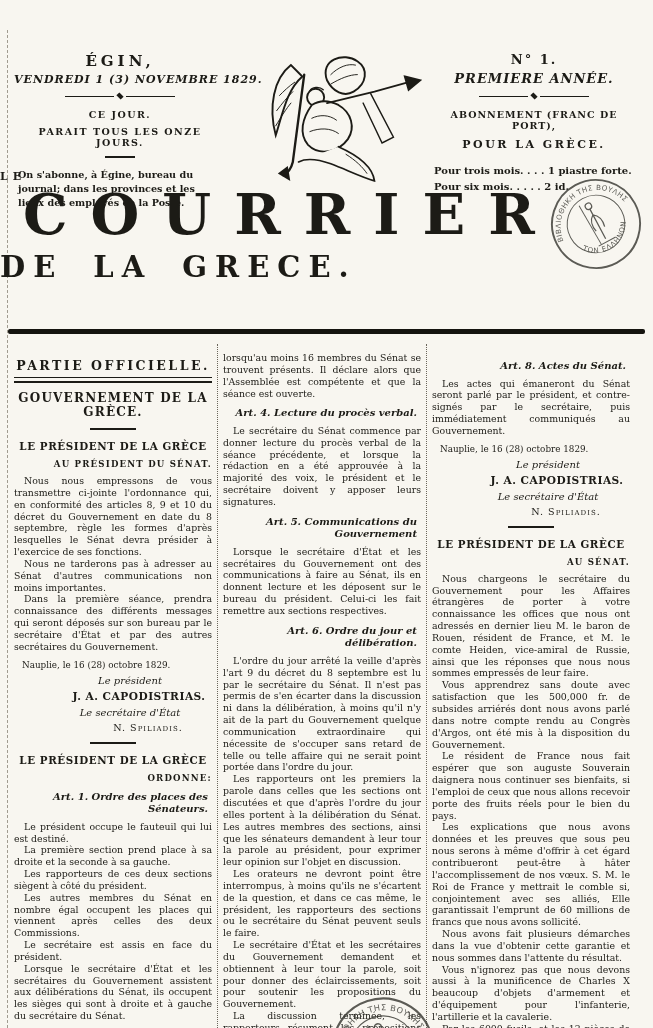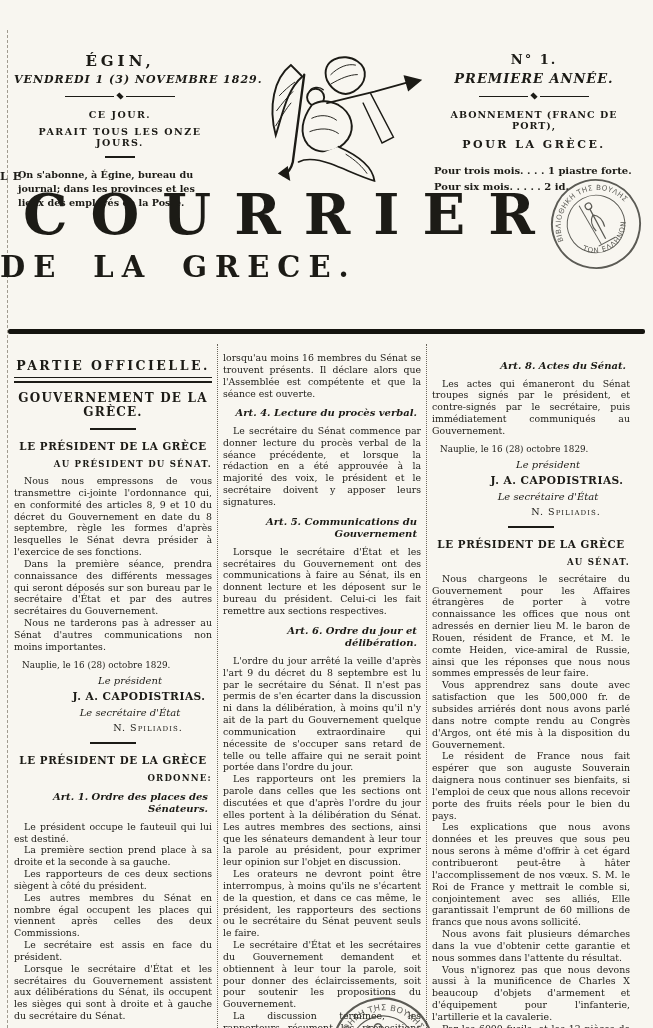--- a/index.html
+++ b/index.html
@@ -162,22 +162,22 @@
 
   <main class="columns">
     <section class="col">
         <div class="b-partie">PARTIE OFFICIELLE.</div>
         <div class="b-rule2"></div>
         <div class="b-h1">GOUVERNEMENT DE LA GRÈCE.</div>
         <div class="b-rshort"></div>
         <div class="b-h2">LE PRÉSIDENT DE LA GRÈCE</div>
         <div class="b-h3">AU PRÉSIDENT DU SÉNAT.</div>
         <p class="b-p">Nous nous empressons de vous transmettre ci-jointe l'ordonnance qui, en conformité des articles 8, 9 et 10 du décret du Gouvernement en date du 8 septembre, règle les formes d'après lesquelles le Sénat devra présider à l'exercice de ses fonctions.</p>
+        <p class="b-p">Nous ne tarderons pas à adresser au Sénat d'autres communications non moins importantes.</p>
         <p class="b-p">Dans la première séance, prendra connaissance des différents messages qui seront déposés sur son bureau par le secrétaire d'État et par des autres secrétaires du Gouvernement.</p>
-        <p class="b-p">Nous ne tarderons pas à adresser au Sénat d'autres communications non moins importantes.</p>
         <p class="b-date">Nauplie, le 16 (28) octobre 1829.</p>
         <p class="b-sigr">Le président</p>
         <p class="b-sign">J. A. CAPODISTRIAS.</p>
         <p class="b-sigr">Le secrétaire d'État</p>
         <p class="b-sign2">N. Spiliadis.</p>
         <div class="b-rshort"></div>
         <div class="b-h2">LE PRÉSIDENT DE LA GRÈCE</div>
         <div class="b-h3">ORDONNE:</div>
         <div class="b-art">Art. 1. Ordre des places des Sénateurs.</div>
         <p class="b-p">Le président occupe le fauteuil qui lui est destiné.</p>
@@ -197,21 +197,21 @@
         <div class="b-art">Art. 6. Ordre du jour et délibération.</div>
         <p class="b-p">L'ordre du jour arrêté la veille d'après l'art 9 du décret du 8 septembre est lu par le secrétaire du Sénat. Il n'est pas permis de s'en écarter dans la discussion ni dans la délibération, à moins qu'il n'y ait de la part du Gouvernement quelque communication extraordinaire qui nécessite de s'occuper sans retard de telle ou telle affaire qui ne serait point portée dans l'ordre du jour.</p>
         <p class="b-p">Les rapporteurs ont les premiers la parole dans celles que les sections ont discutées et que d'après l'ordre du jour elles portent à la délibération du Sénat. Les autres membres des sections, ainsi que les sénateurs demandent à leur tour la parole au président, pour exprimer leur opinion sur l'objet en discussion.</p>
         <p class="b-p">Les orateurs ne devront point être interrompus, à moins qu'ils ne s'écartent de la question, et dans ce cas même, le président, les rapporteurs des sections ou le secrétaire du Sénat peuvent seuls le faire.</p>
         <p class="b-p">Le secrétaire d'État et les secrétaires du Gouvernement demandent et obtiennent à leur tour la parole, soit pour donner des éclaircissements, soit pour soutenir les propositions du Gouvernement.</p>
         <p class="b-p">La discussion terminée, les rapporteurs résument les propositions sur lesquelles le Sénat doit se prononcer; le président les met aux voix, et elles sont résolues à la majorité des suffrages.</p>
       </section>
     <div class="col-divider"></div>
     <section class="col">
         <div class="b-art">Art. 8. Actes du Sénat.</div>
-        <p class="b-p">Les actes qui émaneront du Sénat troupes signés par le président, et contre-signés par le secrétaire, puis immédiatement communiqués au Gouvernement.</p>
+        <p class="b-p">Les actes qui émaneront du Sénat seront parlé par le président, et contre-signés par le secrétaire, puis immédiatement communiqués au Gouvernement.</p>
         <p class="b-date">Nauplie, le 16 (28) octobre 1829.</p>
         <p class="b-sigr">Le président</p>
         <p class="b-sign">J. A. CAPODISTRIAS.</p>
         <p class="b-sigr">Le secrétaire d'État</p>
         <p class="b-sign2">N. Spiliadis.</p>
         <div class="b-rshort"></div>
         <div class="b-h2">LE PRÉSIDENT DE LA GRÈCE</div>
         <div class="b-h3">AU SÉNAT.</div>
         <p class="b-p">Nous chargeons le secrétaire du Gouvernement pour les Affaires étrangères de porter à votre connaissance les offices que nous ont adressés en dernier lieu M. le baron de Rouen, résident de France, et M. le comte Heiden, vice-amiral de Russie, ainsi que les réponses que nous nous sommes empressés de leur faire.</p>
         <p class="b-p">Vous apprendrez sans doute avec satisfaction que les 500,000 fr. de subsides arriérés dont nous avons parlé dans notre compte rendu au Congrès d'Argos, ont été mis à la disposition du Gouvernement.</p>

